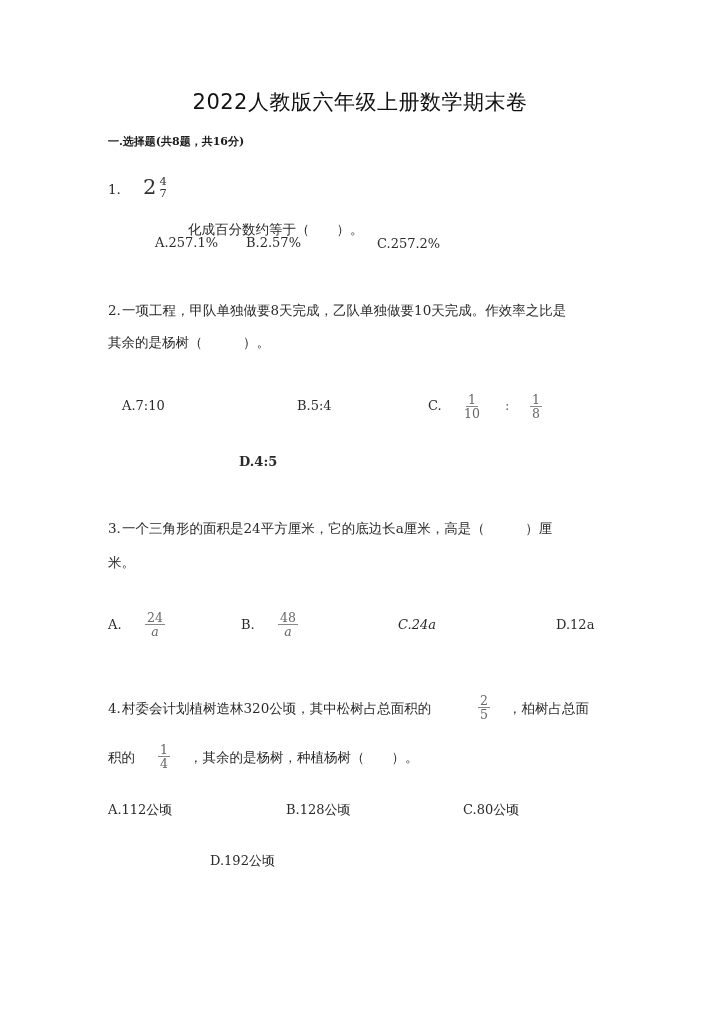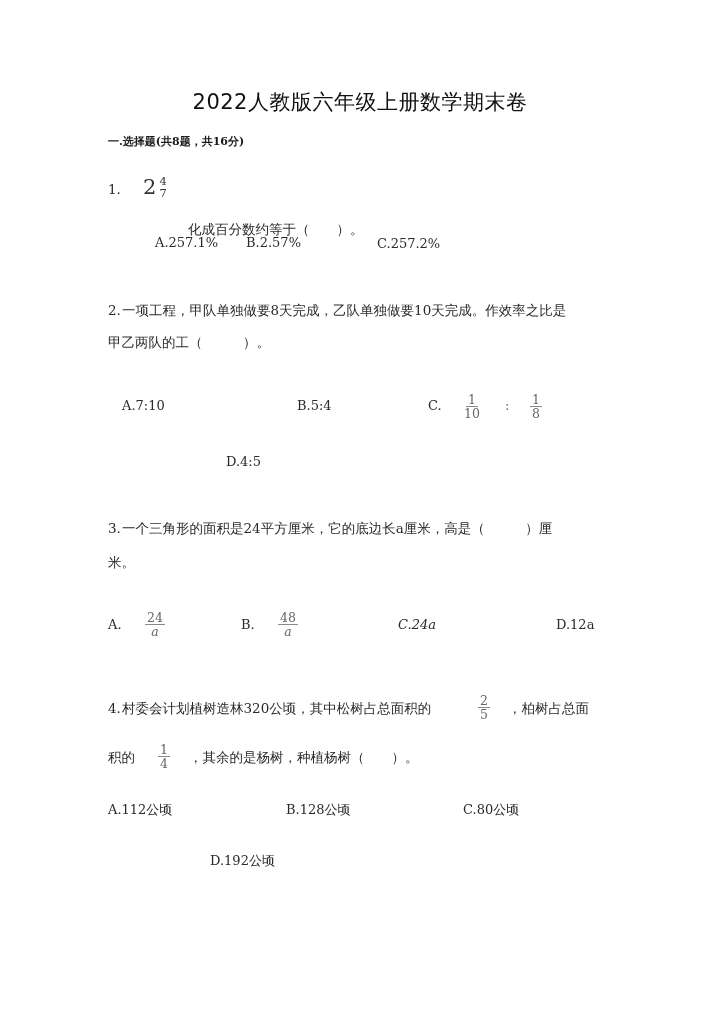--- a/index.html
+++ b/index.html
@@ -75,36 +75,36 @@
   <div>
     <span class="abs opt" style="left:108px; top:235px;margin-left:47px;"><span>A.</span><span>257.1%</span></span>
     <span class="abs opt" style="left:246px; top:235px;"><span>B.</span><span>2.57%</span></span>
     <span class="abs opt" style="left:377px; top:236px;"><span>C.</span><span>257.2%</span></span>
   </div>
 </div>
 
 <div>
   <span class="abs q" style="left:108px; top:302px;">2.</span>
   <span class="abs q" style="left:122px; top:302px;">一项工程，甲队单独做要8天完成，乙队单独做要10天完成。作效率之比是</span>
-  <span class="abs q" style="left:108px; top:334px;">甲乙两队的工（　　　）。</span>
+  <span class="abs q" style="left:108px; top:334px;">其余的是杨树（　　　）。</span>
 
   <div>
     <span class="abs opt" style="left:122px; top:398px;"><span>A.</span><span>7:10</span></span>
     <span class="abs opt" style="left:297px; top:398px;"><span>B.</span><span>5:4</span></span>
     <span class="abs opt" style="left:428px; top:398px;">C.</span>
     <span class="abs frac" style="left:462px; top:393px;">
       <span class="num">1</span>
       <span class="den">10</span>
     </span>
     <span class="abs ratio-colon" style="left:505px; top:398px;">:</span>
     <span class="abs frac" style="left:530px; top:393px;">
       <span class="num">1</span>
       <span class="den">8</span>
     </span>
-    <span class="abs opt" style="left:226px; top:454px;"><span>D.</span><span>4:5</span></span>
+    <span class="abs opt" style="left:239px; top:454px;font-weight:bold;"><span>D.</span><span>4:5</span></span>
   </div>
 </div>
 
 <div>
   <span class="abs q" style="left:108px; top:520px;">3.</span>
   <span class="abs q" style="left:122px; top:520px;">一个三角形的面积是24平方厘米，它的底边长a厘米，高是（　　　）厘</span>
   <span class="abs q" style="left:108px; top:554px;">米。</span>
 
   <div>
     <span class="abs opt" style="left:108px; top:617px;">A.</span>

